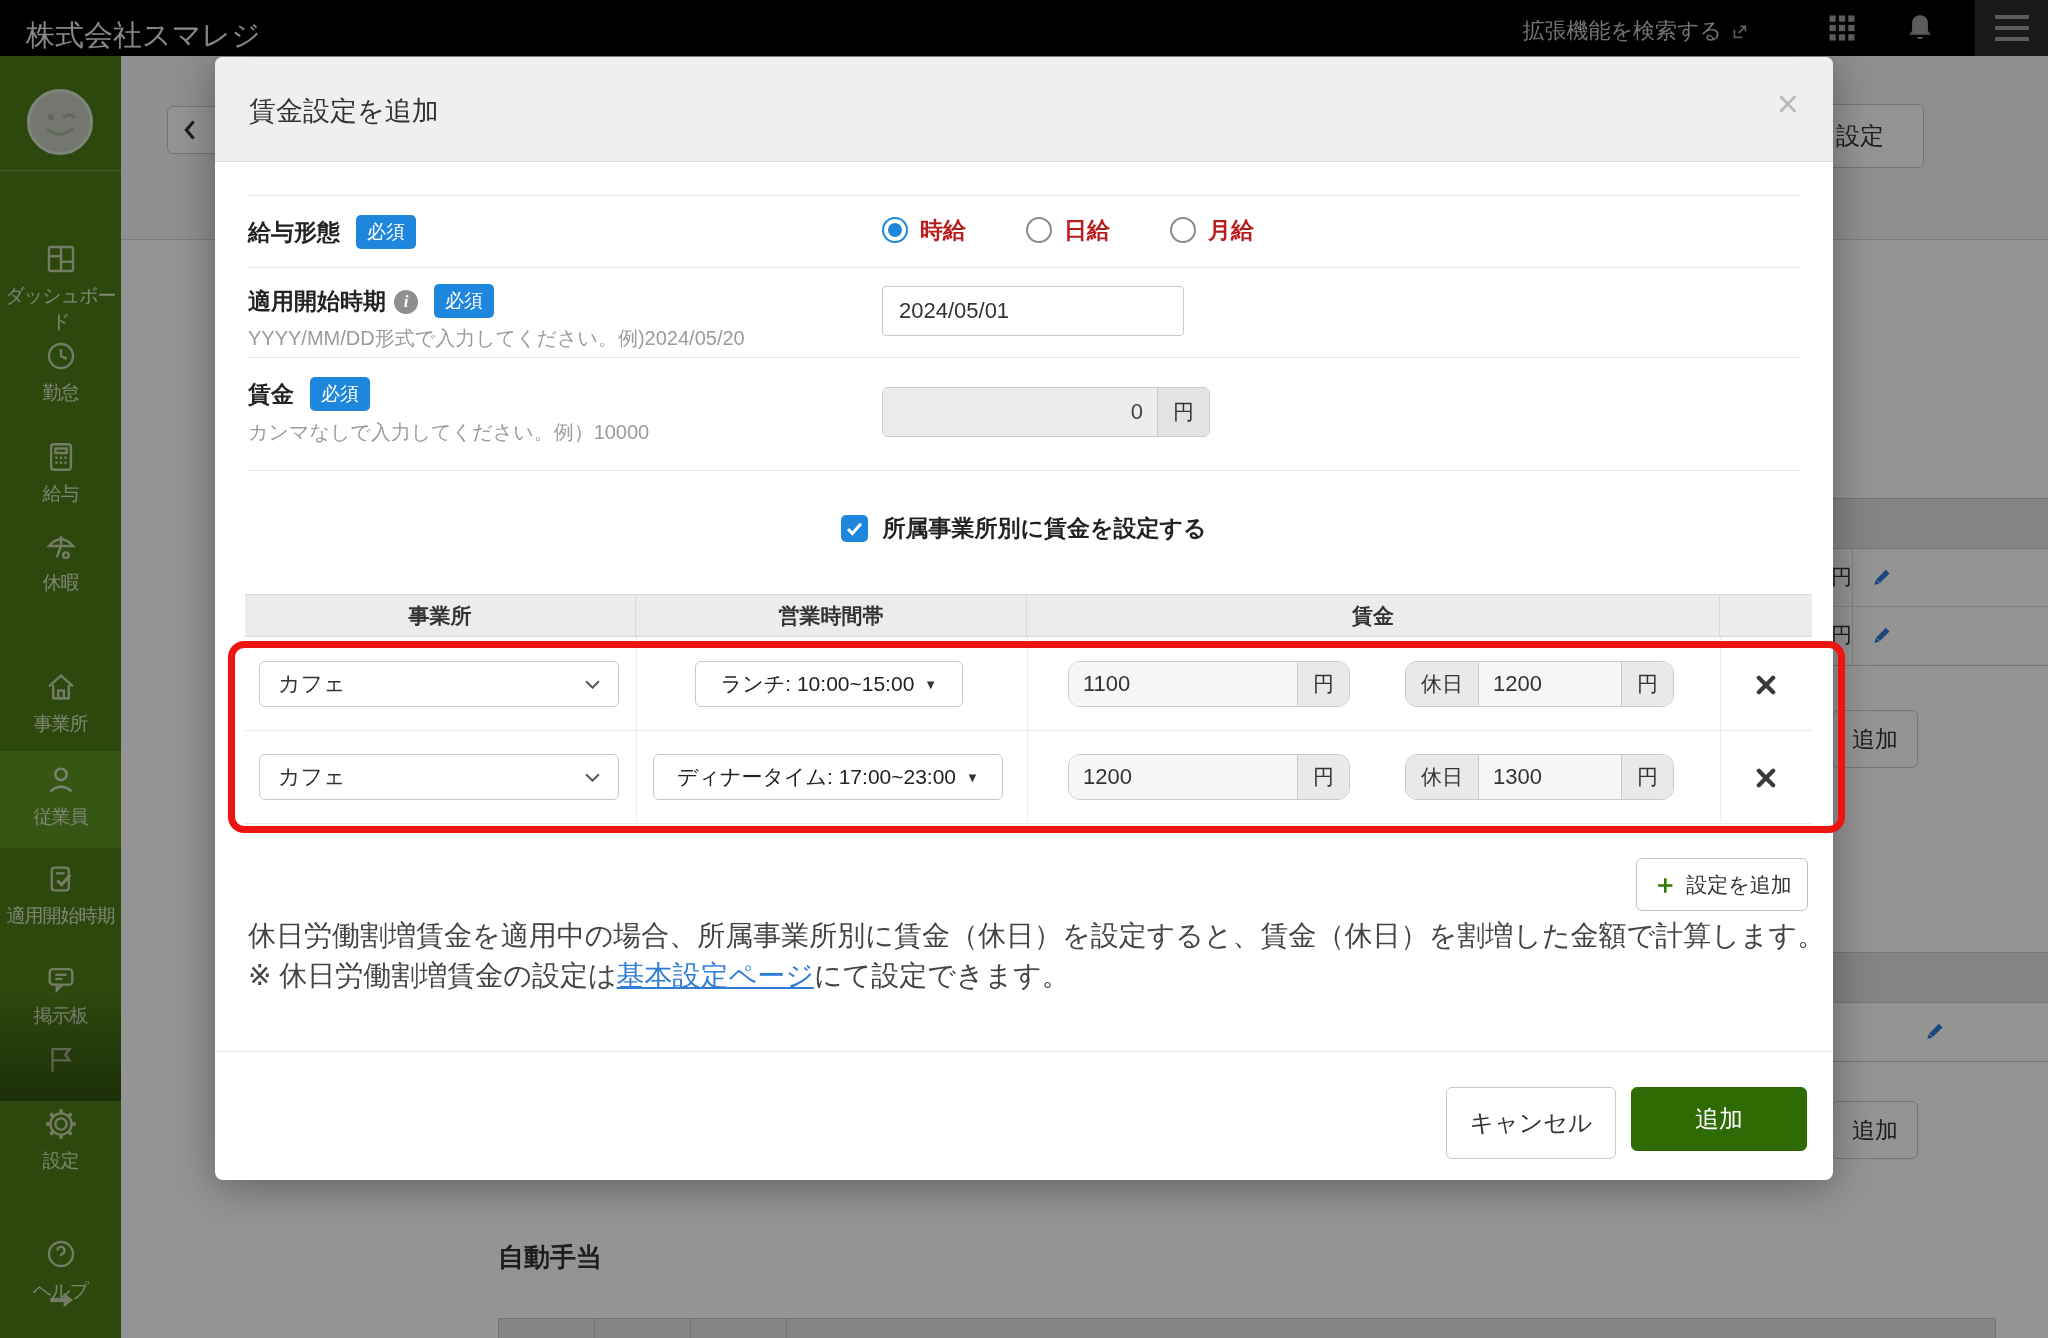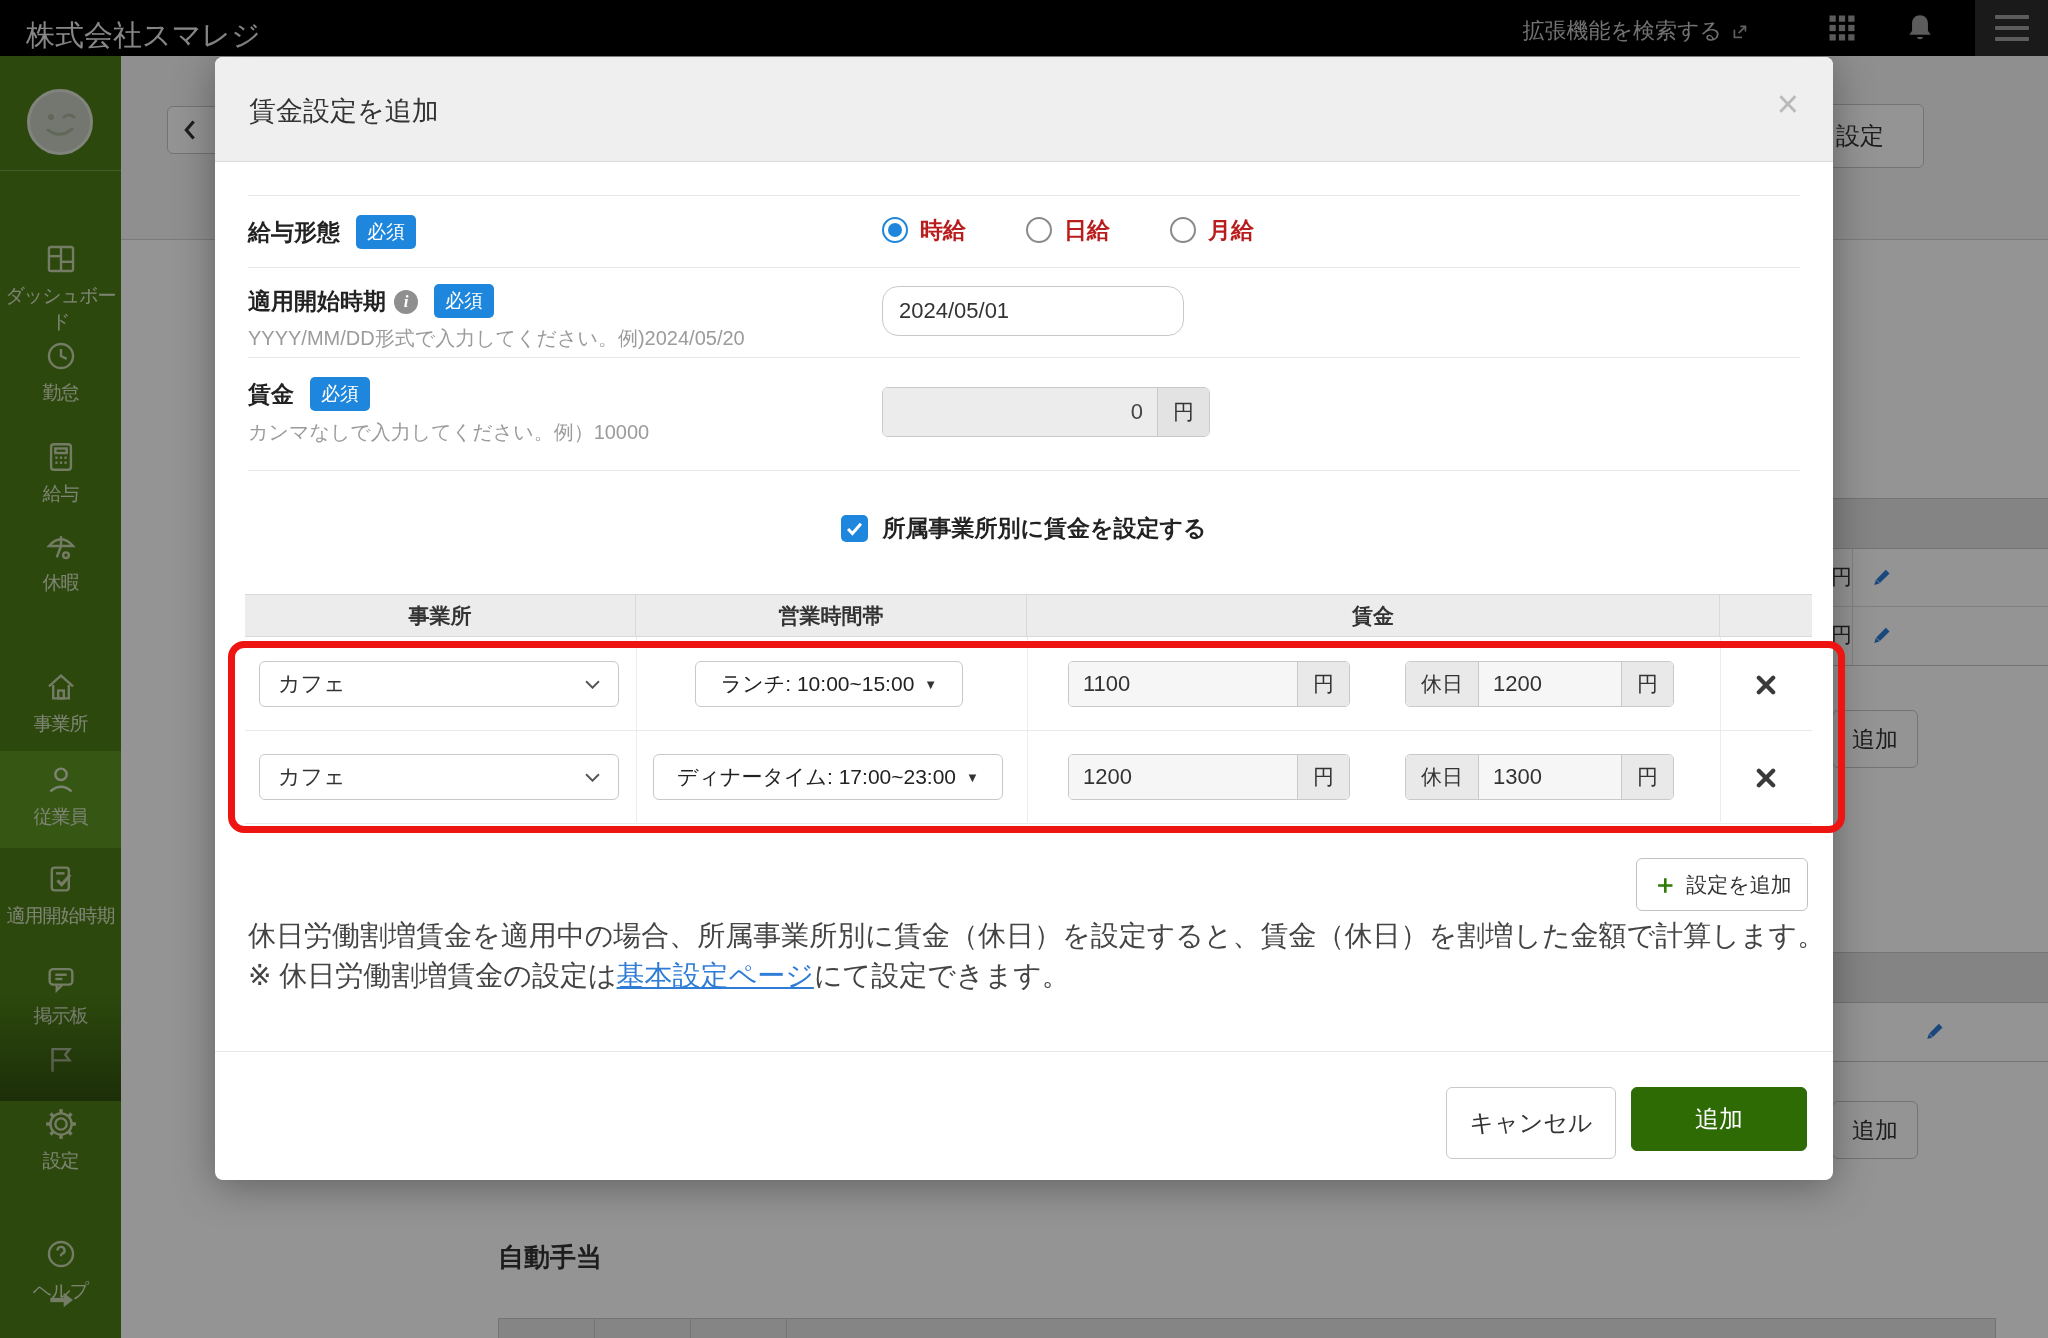--- a/index.html
+++ b/index.html
@@ -67,21 +67,21 @@
             text-align:center; line-height:24px; margin-left:8px; vertical-align:2px; }
   
   .radio-group { position:absolute; left:667px; top:147px; height:52px; display:flex; align-items:center; gap:60px; }
   .radio-opt { display:flex; align-items:center; gap:12px; cursor:pointer; }
   .radio-circle { width:26px; height:26px; border-radius:50%; border:2px solid #8a8a8a; position:relative; background:#fff; }
   .radio-circle.on { border-color:#1e87dd; }
   .radio-circle.on::after { content:""; position:absolute; left:4px; top:4px; width:14px; height:14px;
                             border-radius:50%; background:#1e87dd; }
   .radio-label { font-size:23px; font-weight:bold; color:#b91c1c; }
   
-  .txt-input { position:absolute; height:50px; border:1px solid #c9c9c9; border-radius:16px; background:#fff;
+  .txt-input { position:absolute; height:50px; border:1px solid #c9c9c9; border-radius:4px; background:#fff;
                font-size:22px; color:#333; padding:0 16px; font-family:inherit; }
   .input-group { position:absolute; display:flex; height:50px; border:1px solid #c9c9c9; border-radius:6px; overflow:hidden; }
   .input-group input { border:none; font-size:22px; color:#444; padding:0 14px; font-family:inherit; min-width:0; }
   .addon { display:flex; align-items:center; justify-content:center; background:#e3e3e3; font-size:21px;
            color:#333; padding:0 15px; }
   .addon.left { border-right:1px solid #c9c9c9; }
   .addon.right { border-left:1px solid #c9c9c9; }
   
   .chk-row { position:absolute; left:0; top:456px; width:100%; display:flex; justify-content:center;
              align-items:center; gap:14px; }
@@ -96,21 +96,21 @@
   .o-hcell:last-child { border-right:none; }
   .o-vline { position:absolute; top:42px; bottom:0; width:0; border-left:1px solid #ececec; }
   .o-rowline { position:absolute; left:0; right:0; height:0; border-top:1px solid #e9e9e9; }
   .sel-box { position:absolute; height:46px; background:#fff; border:1px solid #c9c9c9; border-radius:6px;
              display:flex; align-items:center; padding:0 18px; font-size:22px; color:#333; cursor:pointer; }
   .sel-box .sp { flex:1; }
   .drop-btn { position:absolute; height:46px; background:#fff; border:1px solid #c9c9c9; border-radius:6px;
               display:flex; align-items:center; justify-content:center; gap:10px; font-size:21px; color:#222;
               cursor:pointer; white-space:nowrap; }
   .drop-btn .caret { font-size:13px; color:#333; }
-  .wage-group { position:absolute; display:flex; height:46px; border:1px solid #c9c9c9; border-radius:5px; overflow:hidden; }
+  .wage-group { position:absolute; display:flex; height:46px; border:1px solid #c9c9c9; border-radius:12px; overflow:hidden; }
   .wage-group input { border:none; background:#f6f6f6; font-size:22px; color:#333; padding:0 14px; font-family:inherit; min-width:0; }
   .wage-group .addon { background:#e9e9e9; }
   .del-x { position:absolute; cursor:pointer; }
   
   .red-annot { position:absolute; left:228px; top:641px; width:1617px; height:192px;
                border:7px solid #ee1411; border-radius:16px; z-index:20; pointer-events:none; }
   
   .add-setting { position:absolute; left:1421px; top:801px; width:172px; height:53px; background:#fff;
                  border:1px solid #c2c2c2; border-radius:6px; display:flex; align-items:center; justify-content:center;
                  gap:8px; font-size:21px; color:#333; cursor:pointer; }

